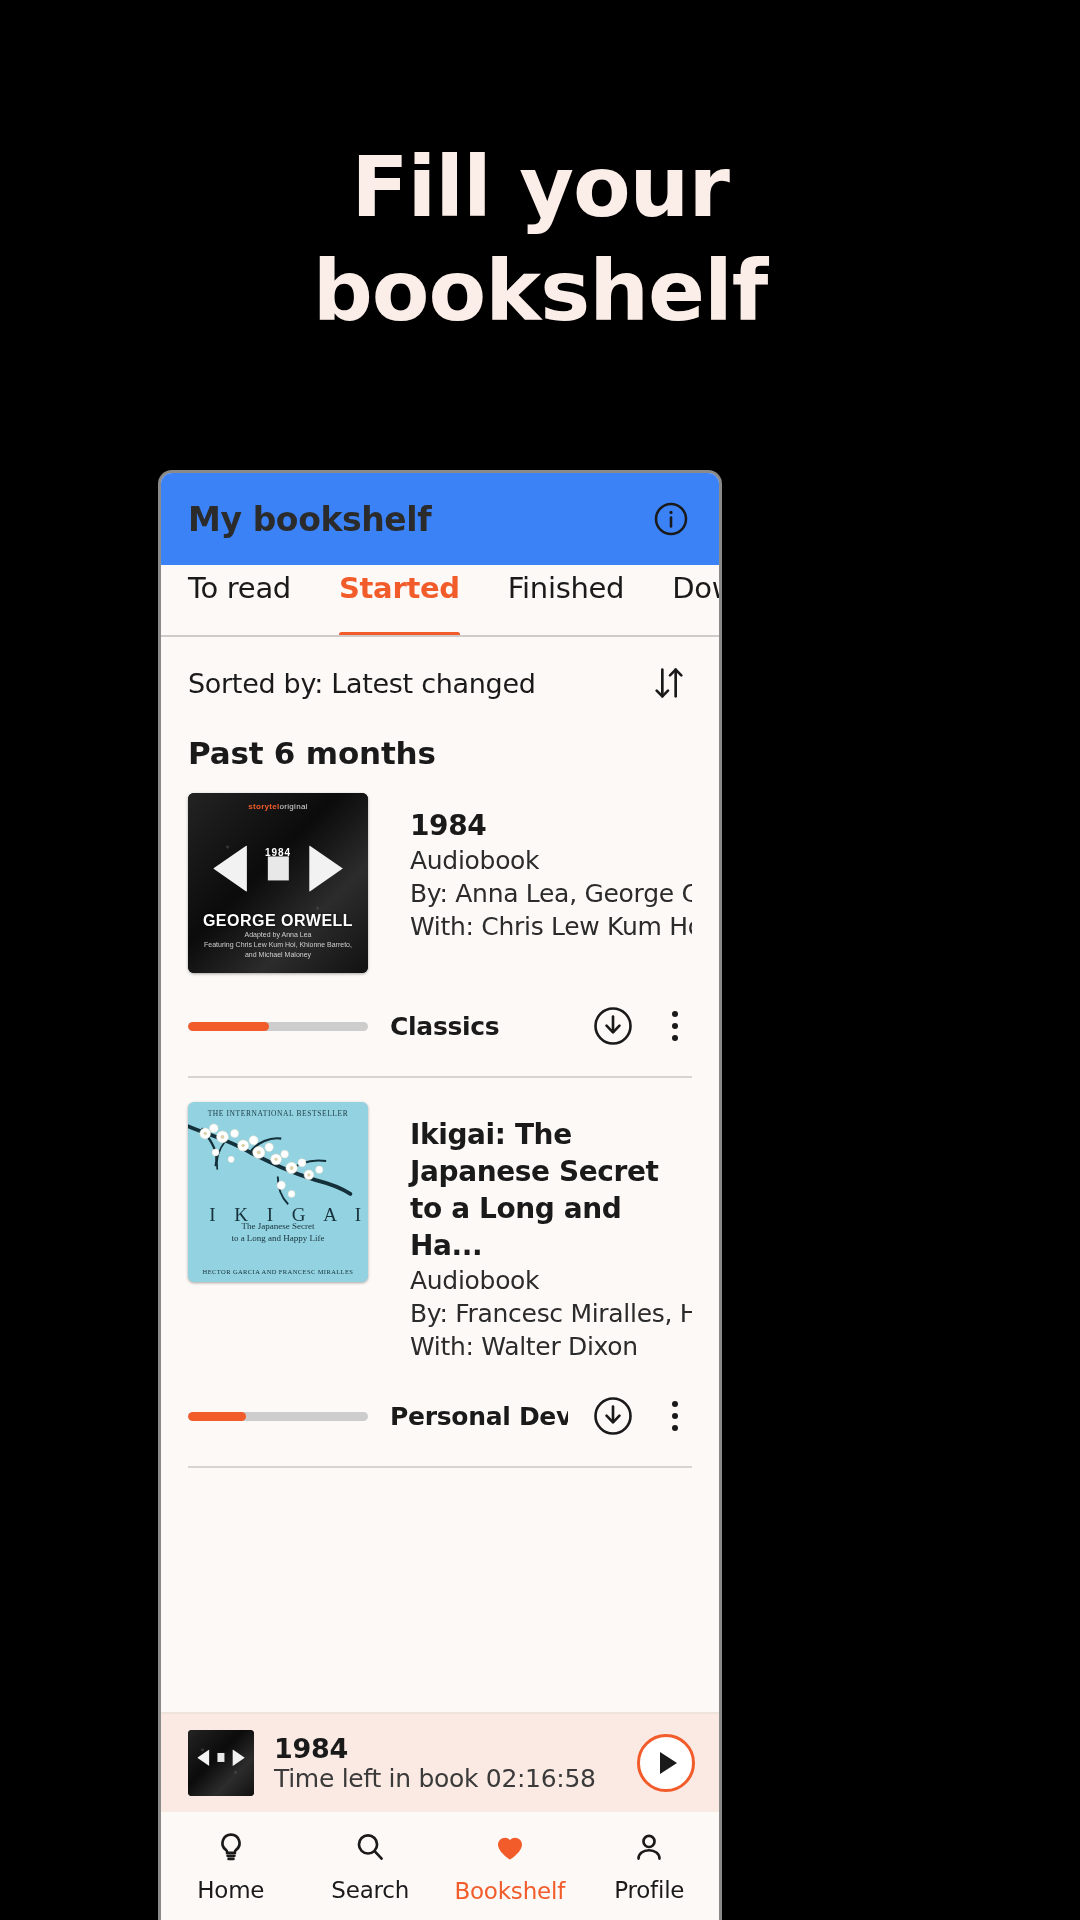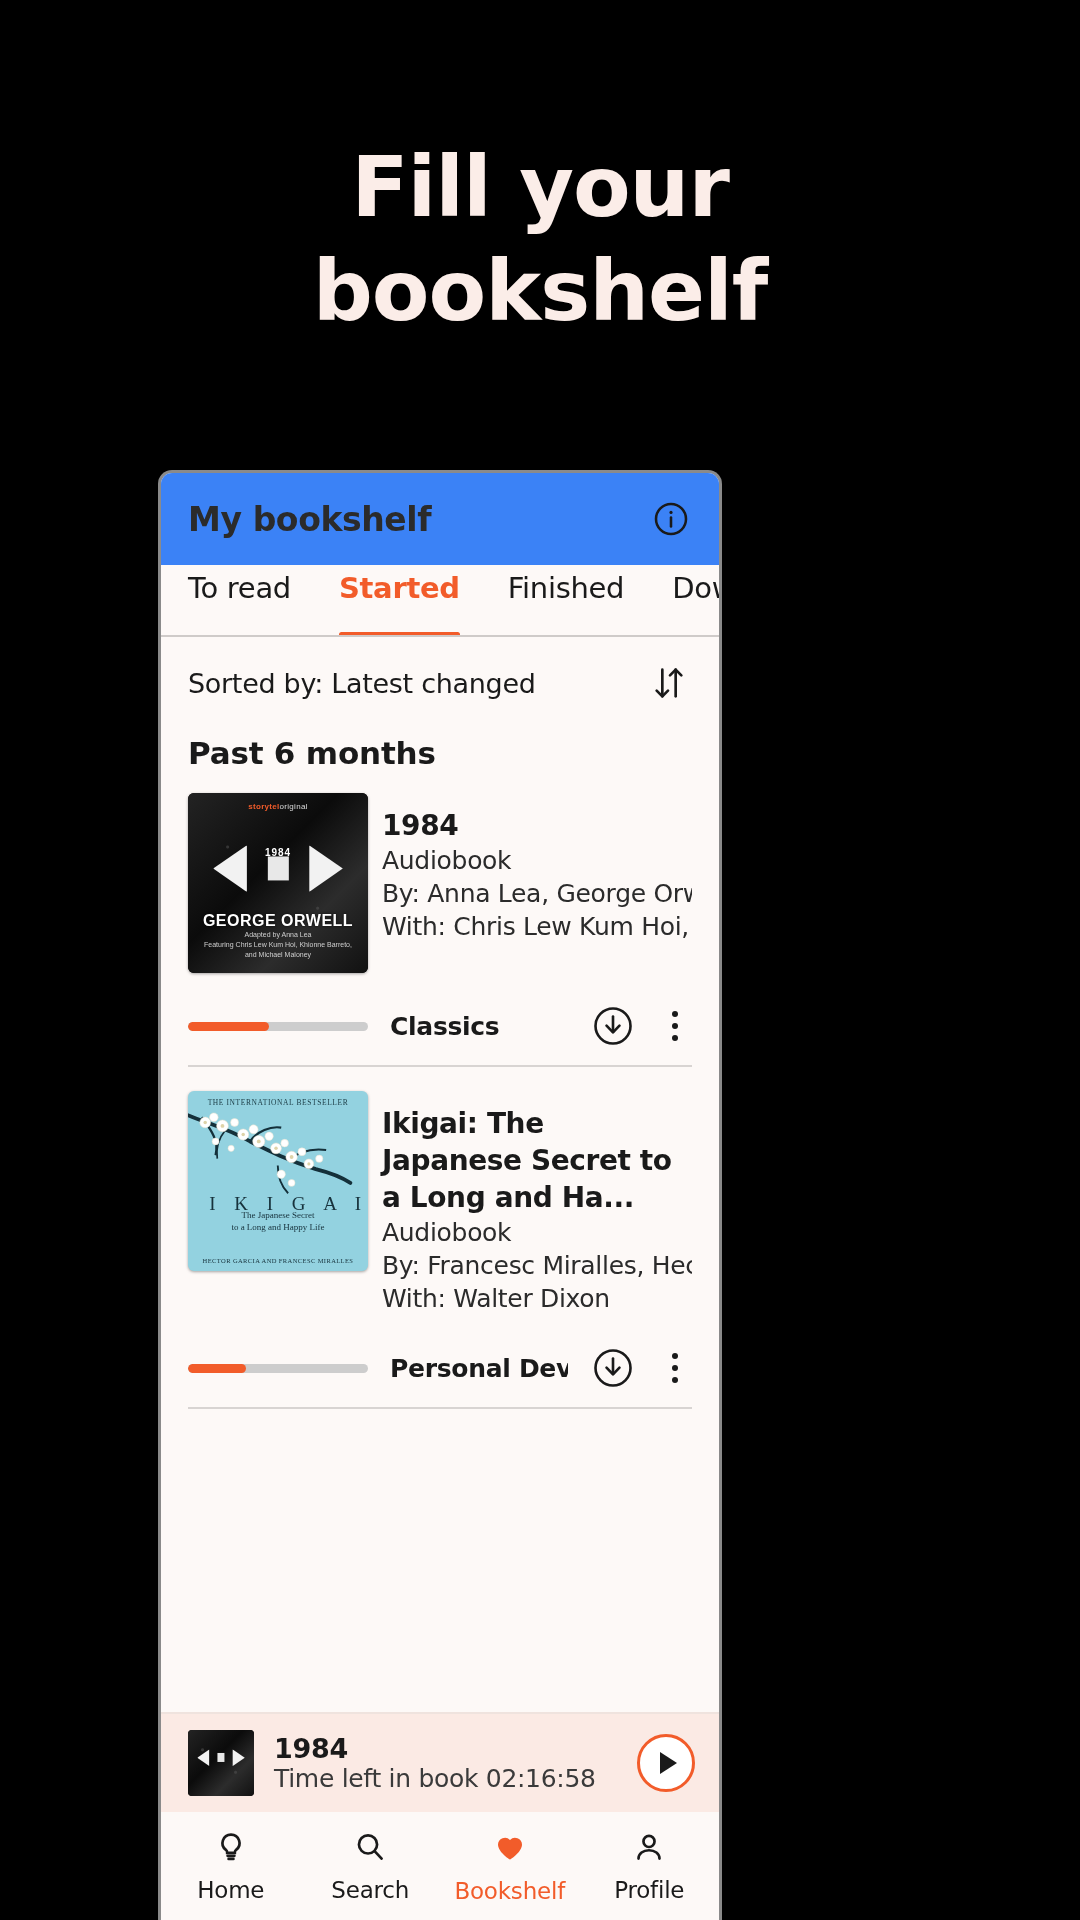--- a/index.html
+++ b/index.html
@@ -135,21 +135,21 @@
   }
   .group-title {
     font-family: "DejaVu Sans", sans-serif;
     font-weight: bold;
     font-size: 31px;
     color: #1A1A1A;
     padding: 12px 0 22px 0;
     letter-spacing: -0.2px;
   }
 
-  .book-row { display: flex; gap: 14px; }
+  .book-row { display: flex; gap: 42px; }
   .cover {
     width: 180px; height: 180px;
     border-radius: 6px;
     flex: 0 0 180px;
     overflow: hidden;
     position: relative;
     box-shadow: 0 1px 3px rgba(0,0,0,.35);
   }
   .meta { flex: 1 1 auto; min-width: 0; padding-top: 14px; }
   .b-title {
@@ -169,21 +169,21 @@
     font-family: "DejaVu Sans", sans-serif;
     letter-spacing: -0.3px;
     white-space: nowrap;
     overflow: hidden;
   }
 
   .prog-row {
     display: flex;
     align-items: center;
     gap: 22px;
-    padding: 30px 0 16px 0;
+    padding: 30px 0 27px 0;
   }
   .prog-track {
     width: 180px; height: 9px;
     background: #CDCDCD;
     border-radius: 5px;
     flex: 0 0 180px;
     overflow: hidden;
   }
   .prog-fill { height: 100%; background: #F25C2A; border-radius: 5px; }
   .genre {

